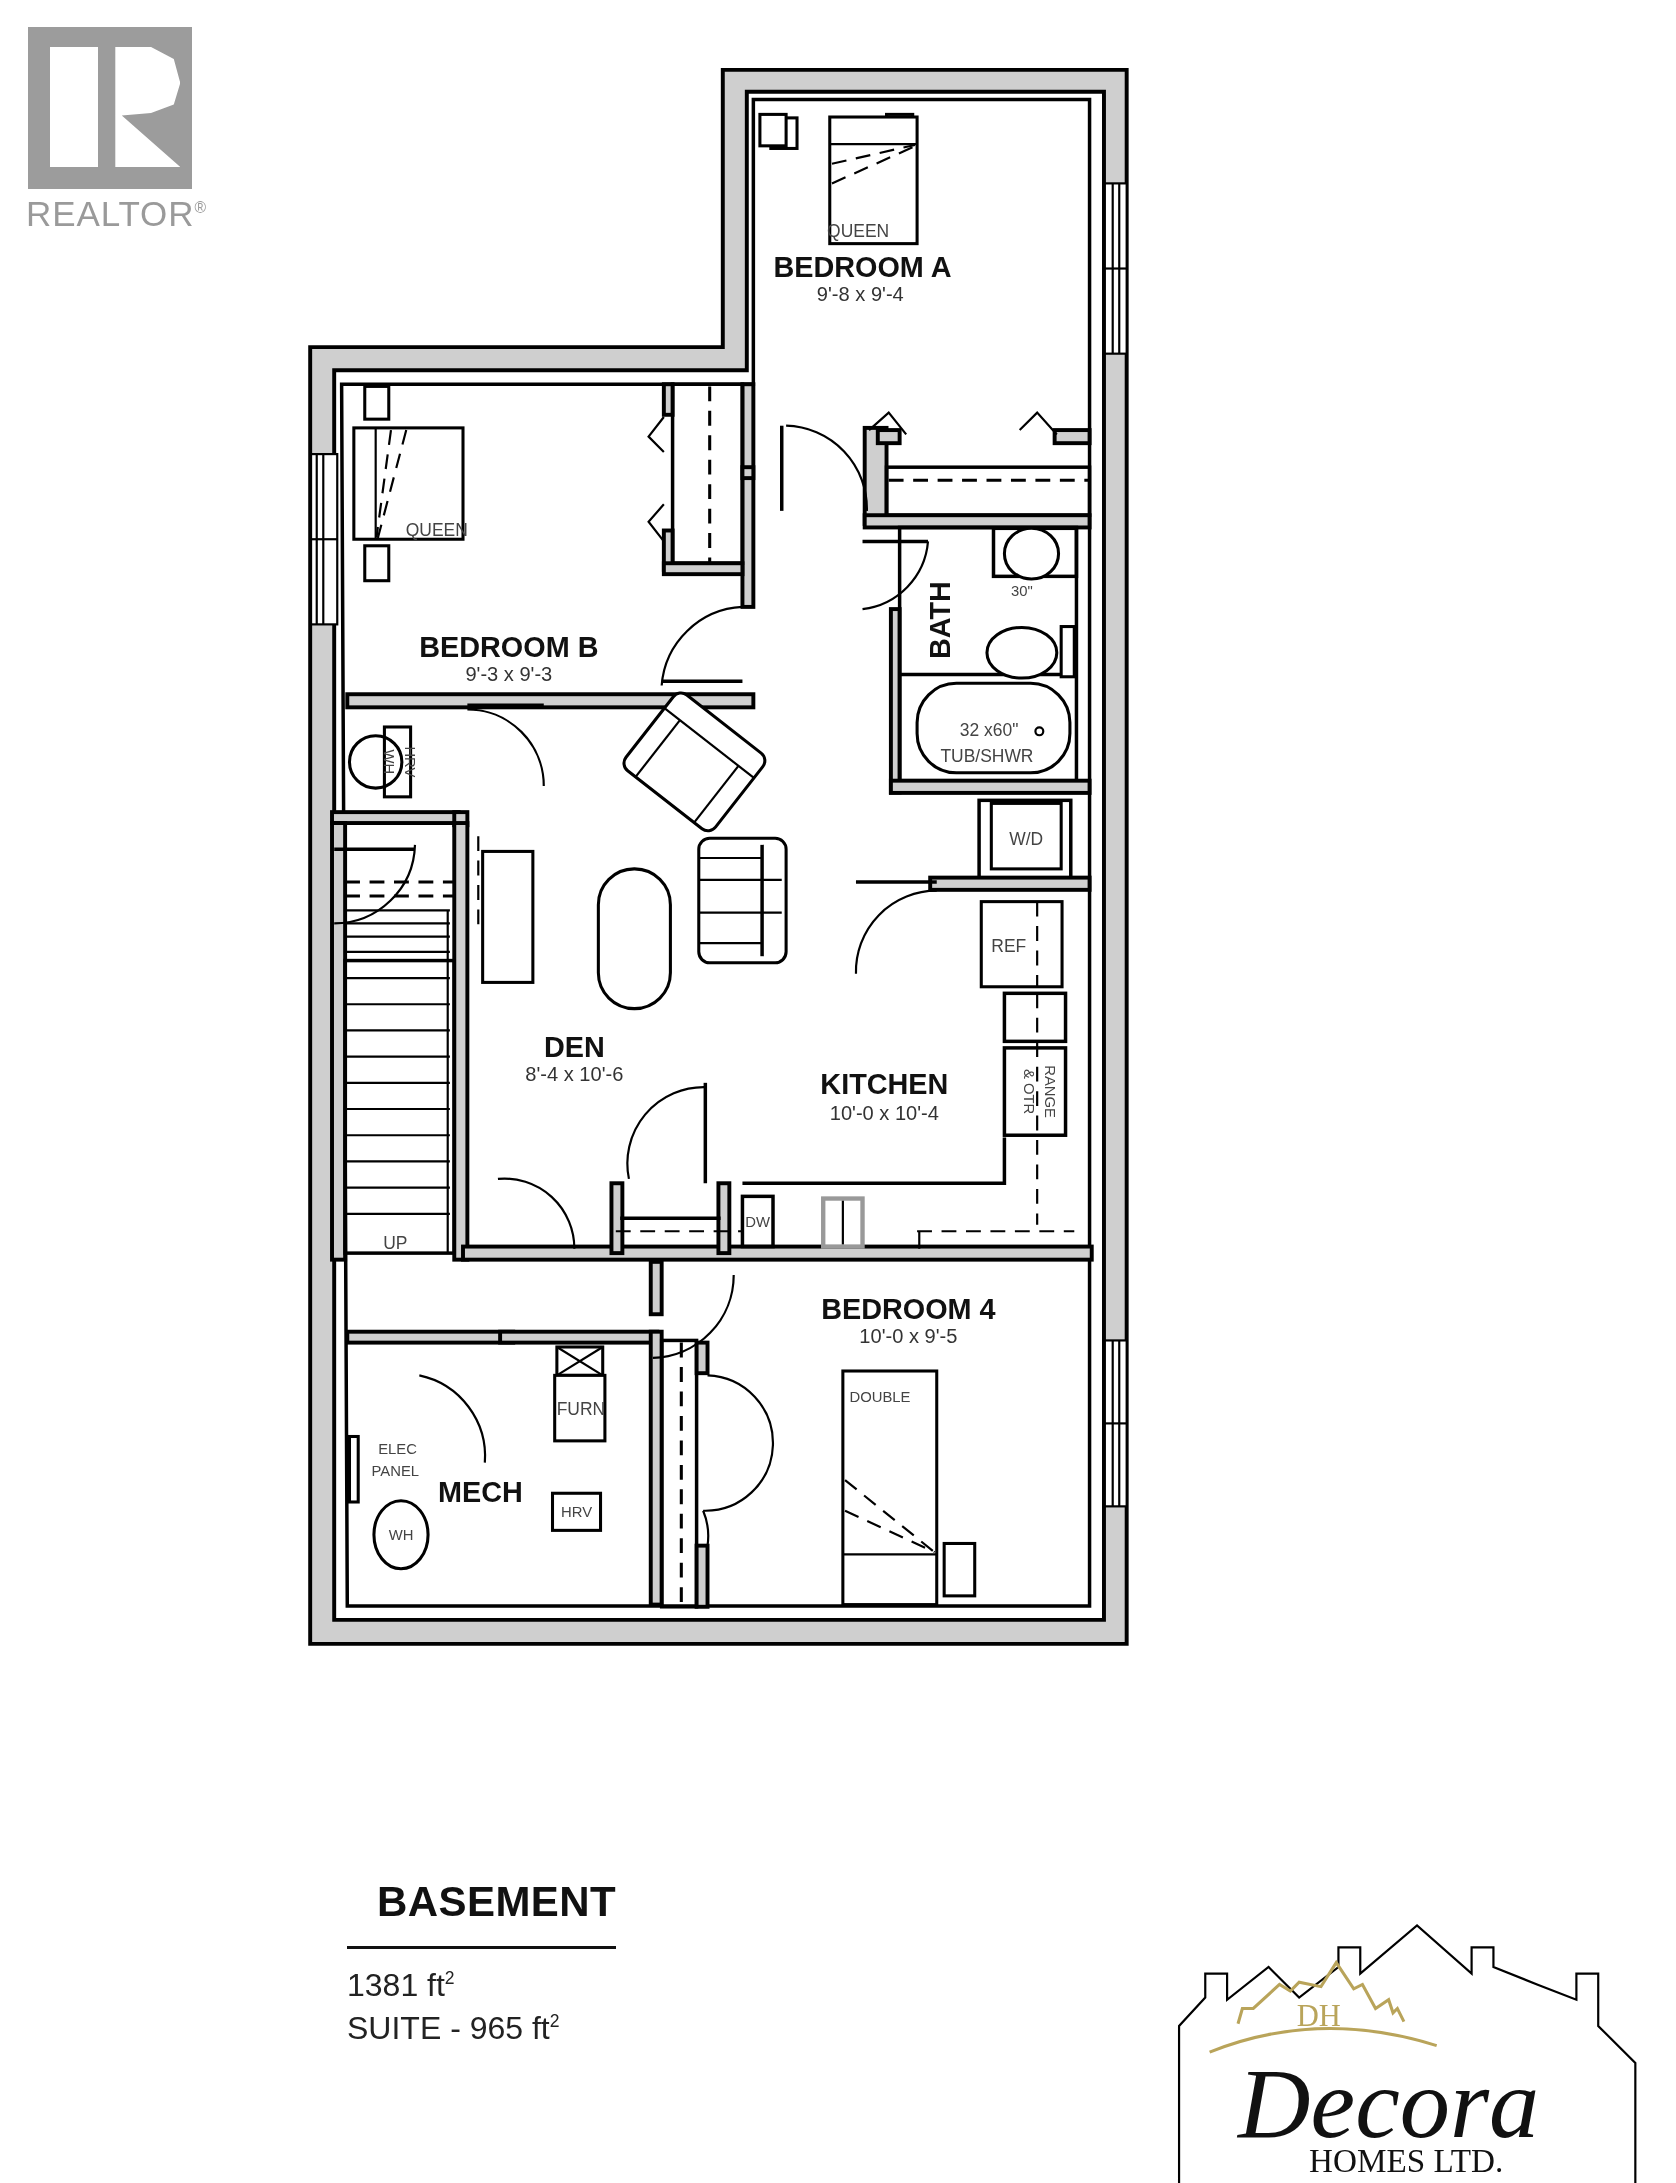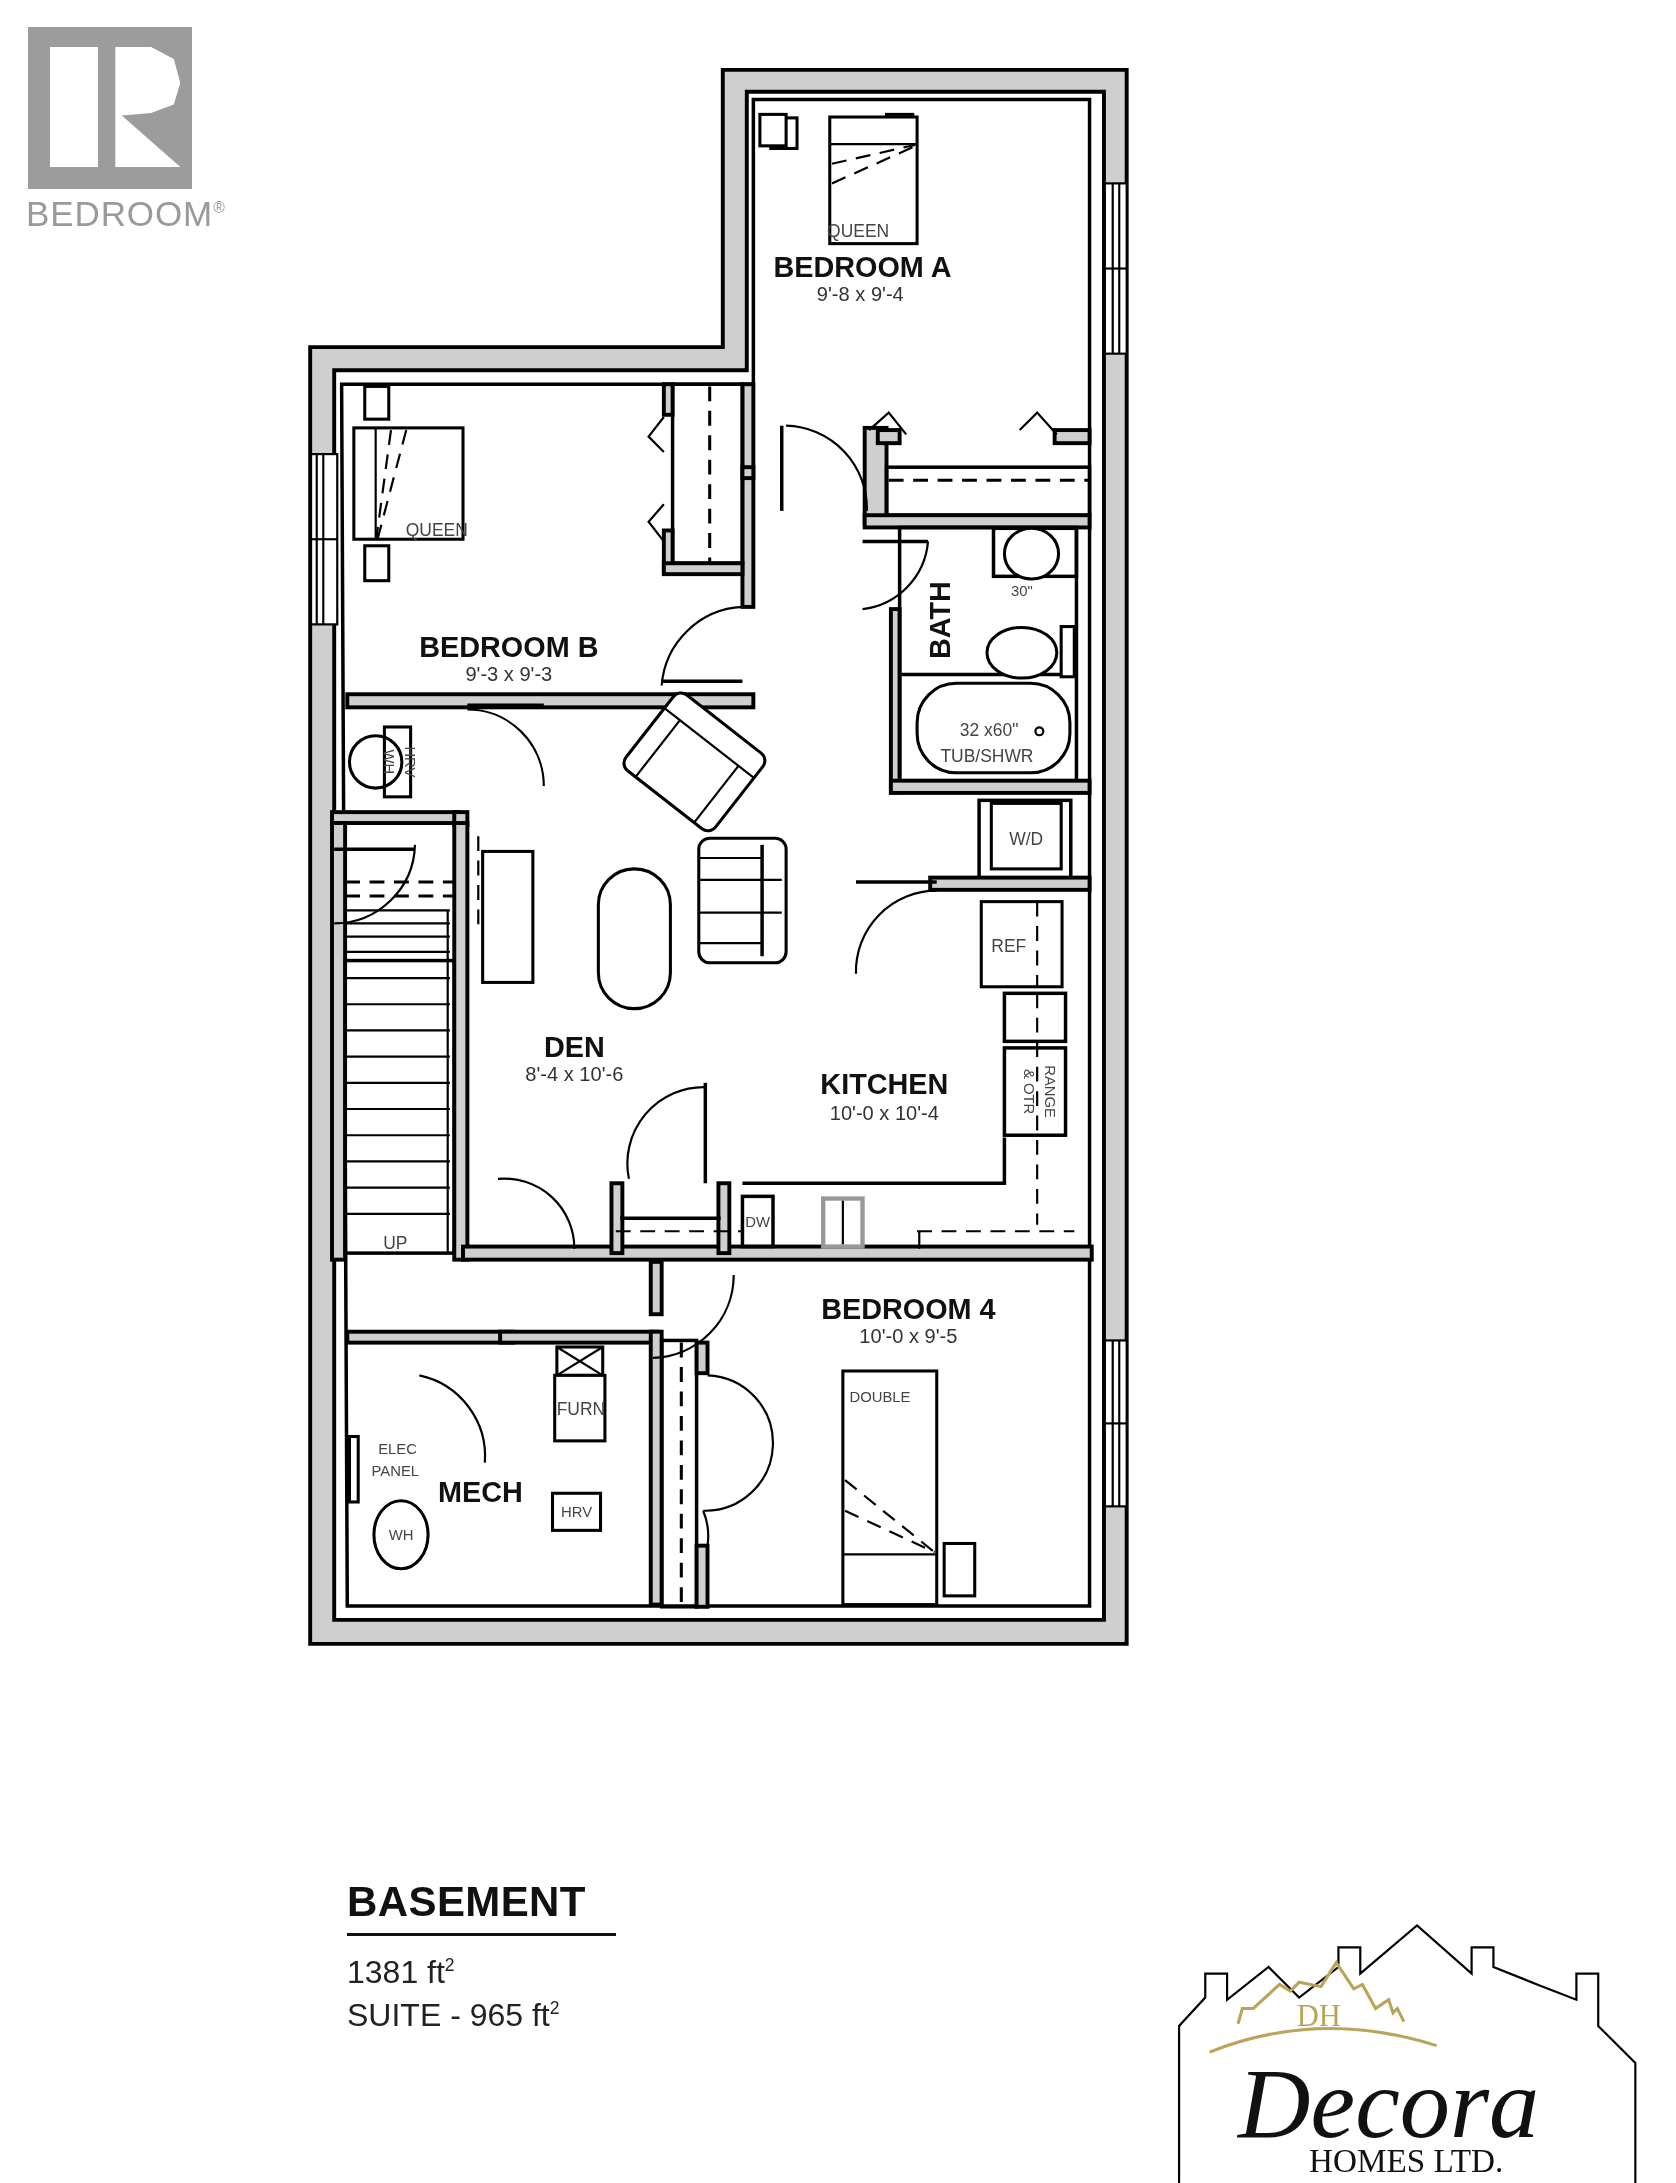--- a/index.html
+++ b/index.html
@@ -18,38 +18,38 @@
   .fix-small { font-family: "Liberation Sans", sans-serif; font-size: 34px; fill: #444; text-anchor: middle; }
 
   .realtor { position: absolute; left: 13px; top: 13px; width: 166px; }
   .realtor-mark { position: absolute; left: 15.3px; top: 14.4px; width: 164px; height: 162px; background: #9c9c9c; }
   .realtor-mark .bar1 { position: absolute; left: 22px; top: 19.6px; width: 48px; height: 120px; background: #fff; }
   .realtor-mark .bar2 { position: absolute; left: 87px; top: 19.6px; width: 65px; height: 120px; background: #fff; clip-path: polygon(0 0, 55% 0, 90% 10%, 100% 30%, 90% 48%, 55% 55%, 10% 57%, 100% 100%, 0 100%); }
   .realtor-text { position: absolute; left: 13px; top: 181px; font-size: 35px; color: #9a9a9a; letter-spacing: 0.9px; font-family: "Liberation Sans", sans-serif; }
   .realtor-text sup { font-size: 15.7px; }
 
   .summary { position: absolute; left: 347px; top: 1878px; }
-  .summary-title { font-family: "Liberation Sans", sans-serif; font-weight: bold; font-size: 42px; color: #111; padding-bottom: 7px; border-bottom: 3.9px solid #111; width: 269px; letter-spacing: 0.4px; }
+  .summary-title { font-family: "Liberation Sans", sans-serif; font-weight: bold; font-size: 42px; color: #111; padding-bottom: 20px; border-bottom: 3.9px solid #111; width: 269px; letter-spacing: 0.4px; text-align: right; }
   .summary-line { font-family: "Liberation Sans", sans-serif; font-size: 32px; color: #222; line-height: 36px; }
   .summary-line sup { font-size: 17.5px; }
   .summary-first { margin-top: 11.4px; }
   .logo-dh { font-family: "Liberation Serif", serif; font-size: 70px; fill: #b9a45a; text-anchor: middle; }
   .logo-decora { font-family: "Liberation Serif", serif; font-style: italic; font-size: 230px; fill: #111; text-anchor: middle; }
   .logo-homes { font-family: "Liberation Serif", serif; font-size: 76px; fill: #111; text-anchor: middle; }
   .logo-caption { font-family: "Liberation Sans", sans-serif; font-size: 64px; fill: #222; text-anchor: middle; letter-spacing: 2px; }
 </style>
 </head>
 <body>
 
 <div class="realtor">
   <div class="realtor-mark">
     <div class="bar1"></div>
     <div class="bar2"></div>
   </div>
-  <div class="realtor-text"><span>BEDROOM</span><sup>®</sup></div>
+  <div class="realtor-text"><span>REALTOR</span><sup>®</sup></div>
 </div>
 
 <svg id="plan" viewBox="0 0 3840 5215">
 
   <g>
 
     <path class="wall" d="M710 795 L1655 795 L1655 160 L2580 160 L2580 3765 L710 3765 Z"></path>
 
     <path d="M765 848 L1710 848 L1710 210 L2528 210 L2528 3710 L765 3710 Z" fill="#fff" stroke="#000" stroke-width="9"></path>
 

